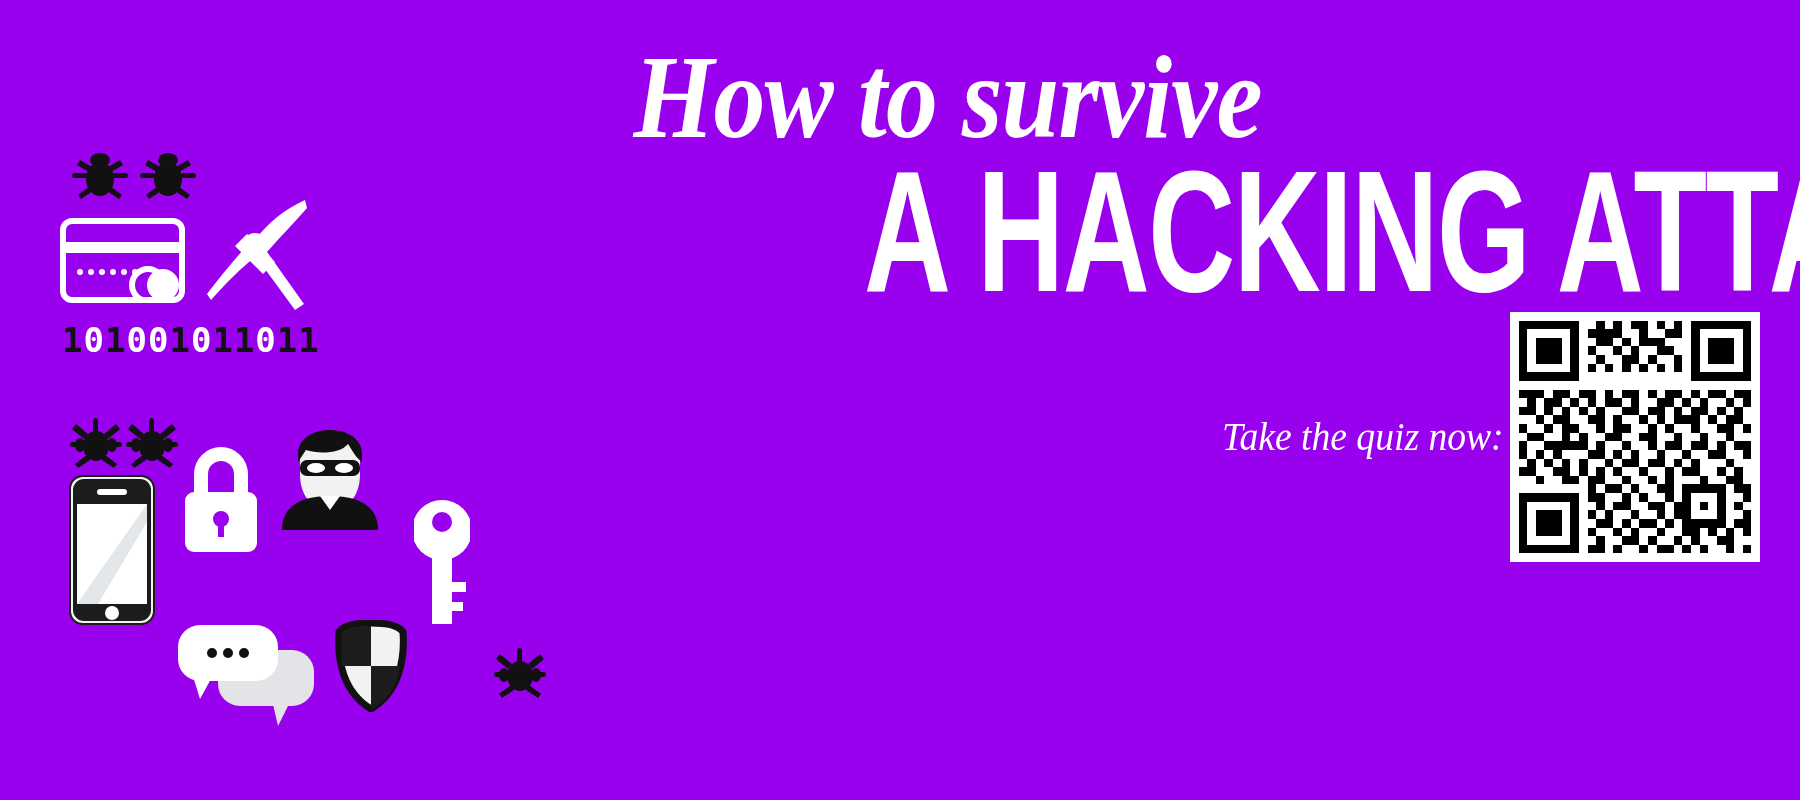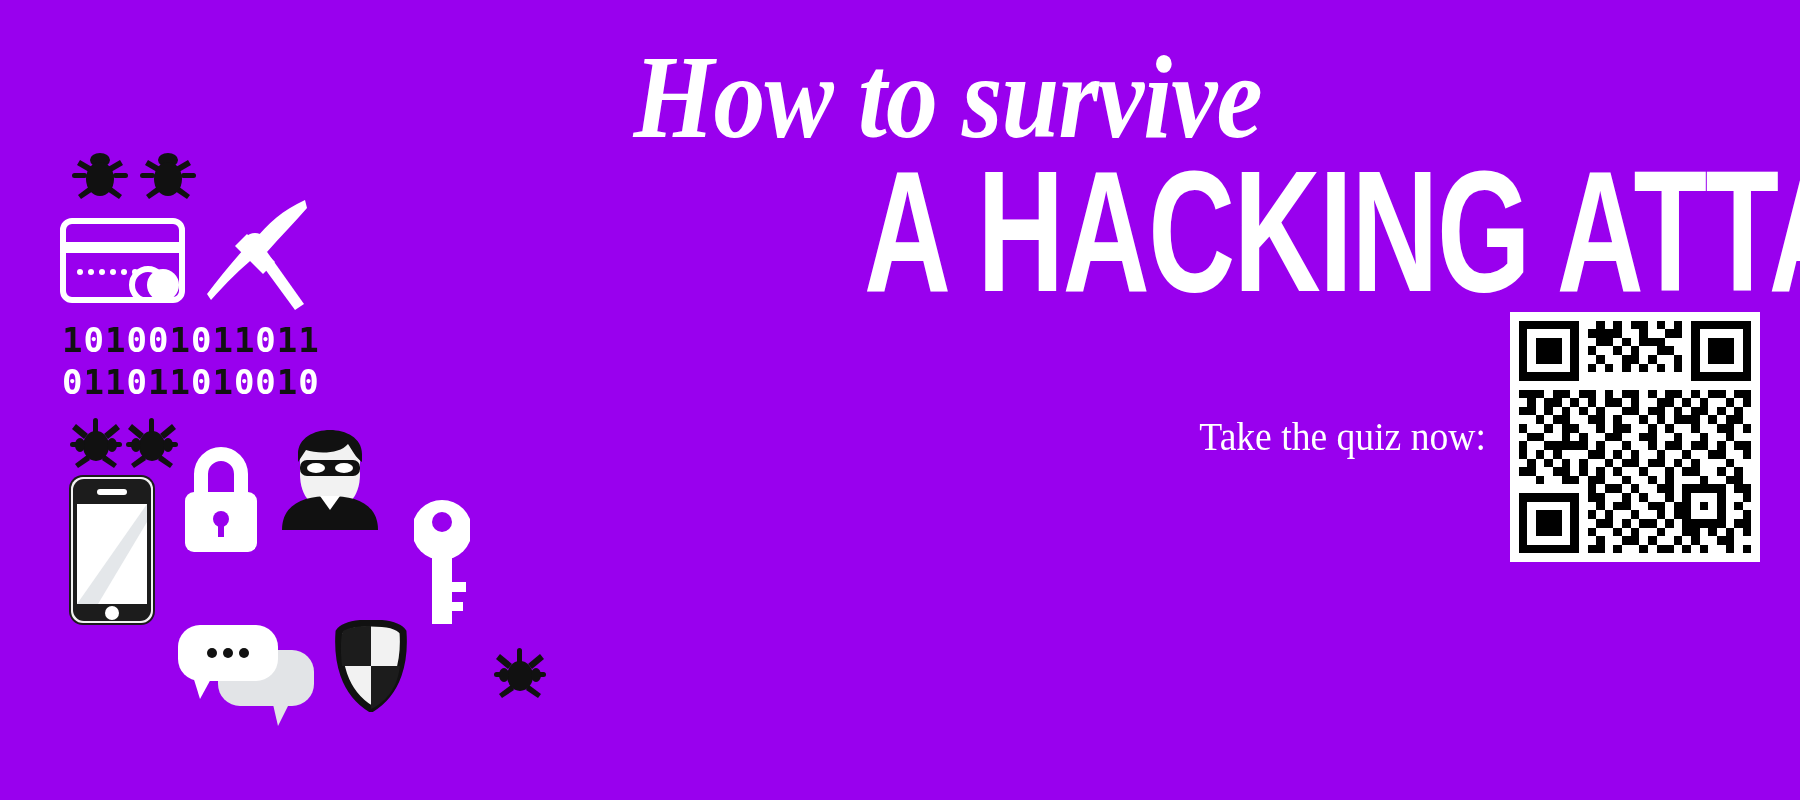--- a/index.html
+++ b/index.html
@@ -46,21 +46,21 @@
     color:#ffffff;
     font-size:39px;
     line-height:1.28;
     white-space:nowrap;
     transform:scaleX(0.92);
     transform-origin:right center;
   }
   .sub-wrap{margin-top:22px;}
   .cta-row{
     display:flex;align-items:center;justify-content:flex-end;
-    gap:24px;margin-top:6px;
+    gap:6px;margin-top:6px;font-style:italic;
   }
   .cta-text{
     font-family:"Liberation Serif",serif;
     color:#ffffff;font-size:40px;white-space:nowrap;
     transform:scaleX(0.94);transform-origin:right center;
   }
 
   
   .qr-box{
     width:250px;height:250px;background:#ffffff;padding:0;
@@ -145,23 +145,20 @@
           <path d="M6 104 C22 86 38 70 54 58 L44 48 C30 62 16 80 2 98 Z"></path>
           <path d="M42 38 L70 66 L58 78 L30 50 Z" transform="rotate(0 50 58)"></path>
           <path d="M55 46 L99 108 L90 114 L46 54 Z"></path>
           <circle cx="50" cy="50" r="13"></circle>
         </g>
       </svg>
     </div>
 
     <div class="binary-row" style="left:62px;top:320px;">
       <span class="b1">1</span><span class="b0">0</span><span class="b1">1</span><span class="b0">0</span><span class="b0">0</span><span class="b1">1</span><span class="b0">0</span><span class="b1">1</span><span class="b1">1</span><span class="b0">0</span><span class="b1">1</span><span class="b1">1</span>
-    </div>
-    <div class="binary-row" style="left:62px;top:362px;">
-      <span class="b0">0</span><span class="b1">1</span><span class="b1">1</span><span class="b0">0</span><span class="b1">1</span><span class="b1">1</span><span class="b0">0</span><span class="b1">1</span><span class="b0">0</span><span class="b0">0</span><span class="b1">1</span><span class="b0">0</span>
     </div>
 
     <div class="ic" style="left:70px;top:418px;">
       <svg width="52" height="52" viewBox="0 0 52 52">
         <g fill="#111111">
           <rect x="23" y="0" width="5" height="16" rx="2.5"></rect>
           <path d="M6 6 L18 16 L14 21 L2 11 Z"></path>
           <path d="M46 6 L34 16 L38 21 L50 11 Z"></path>
           <rect x="0" y="24" width="13" height="5" rx="2.5"></rect>
           <rect x="39" y="24" width="13" height="5" rx="2.5"></rect>

